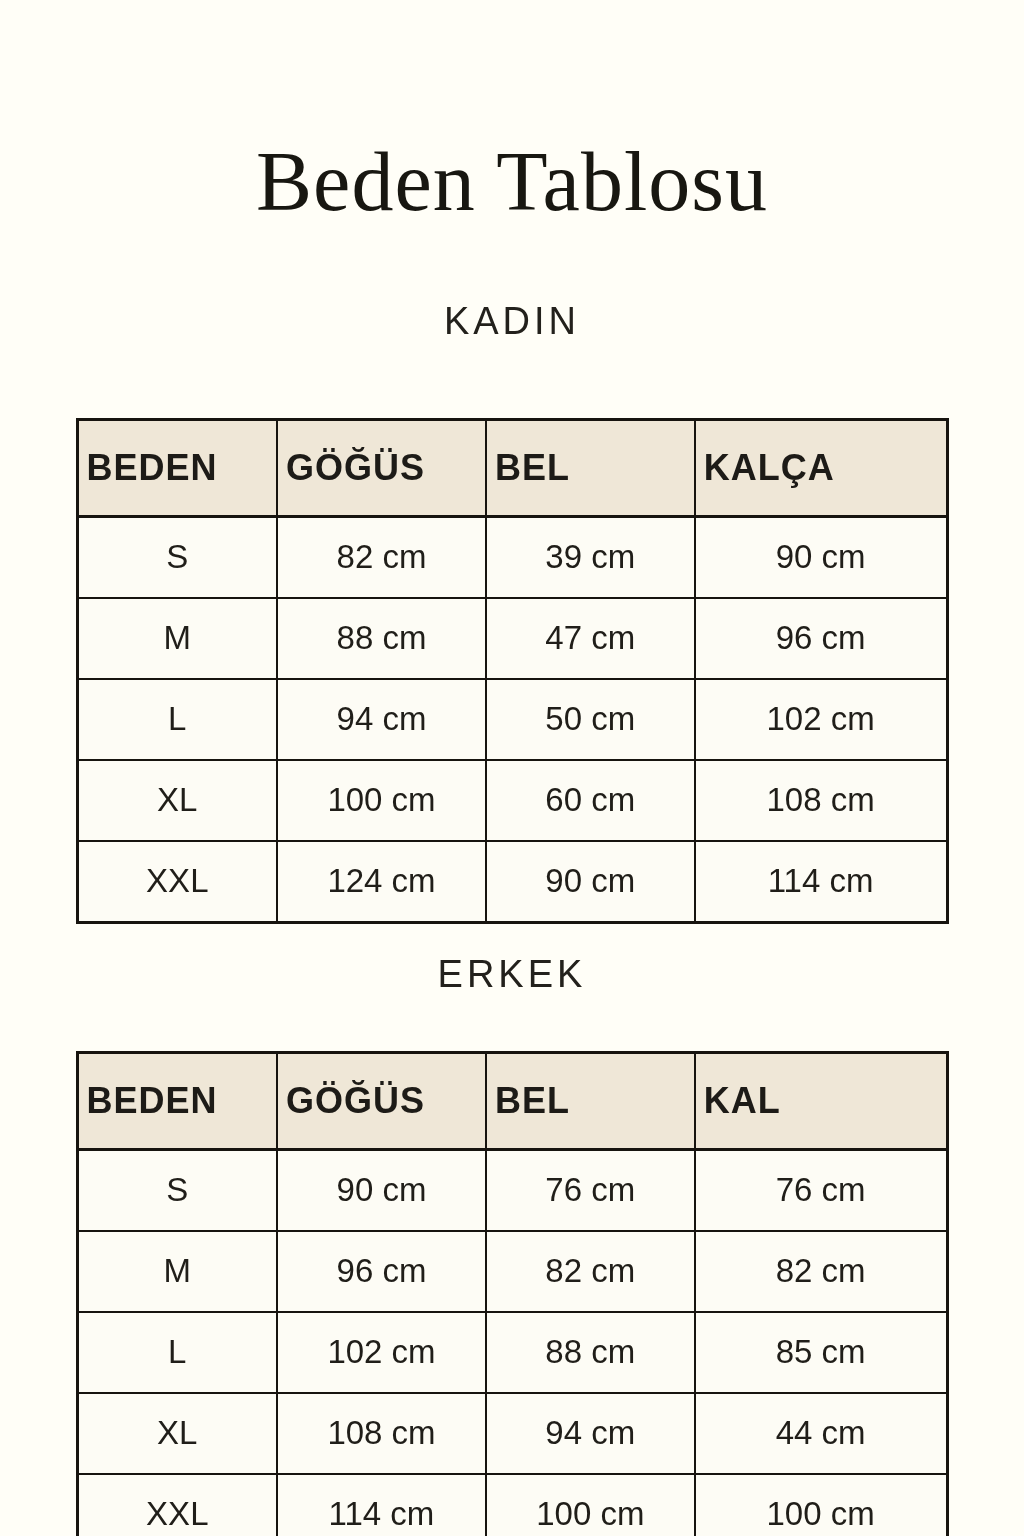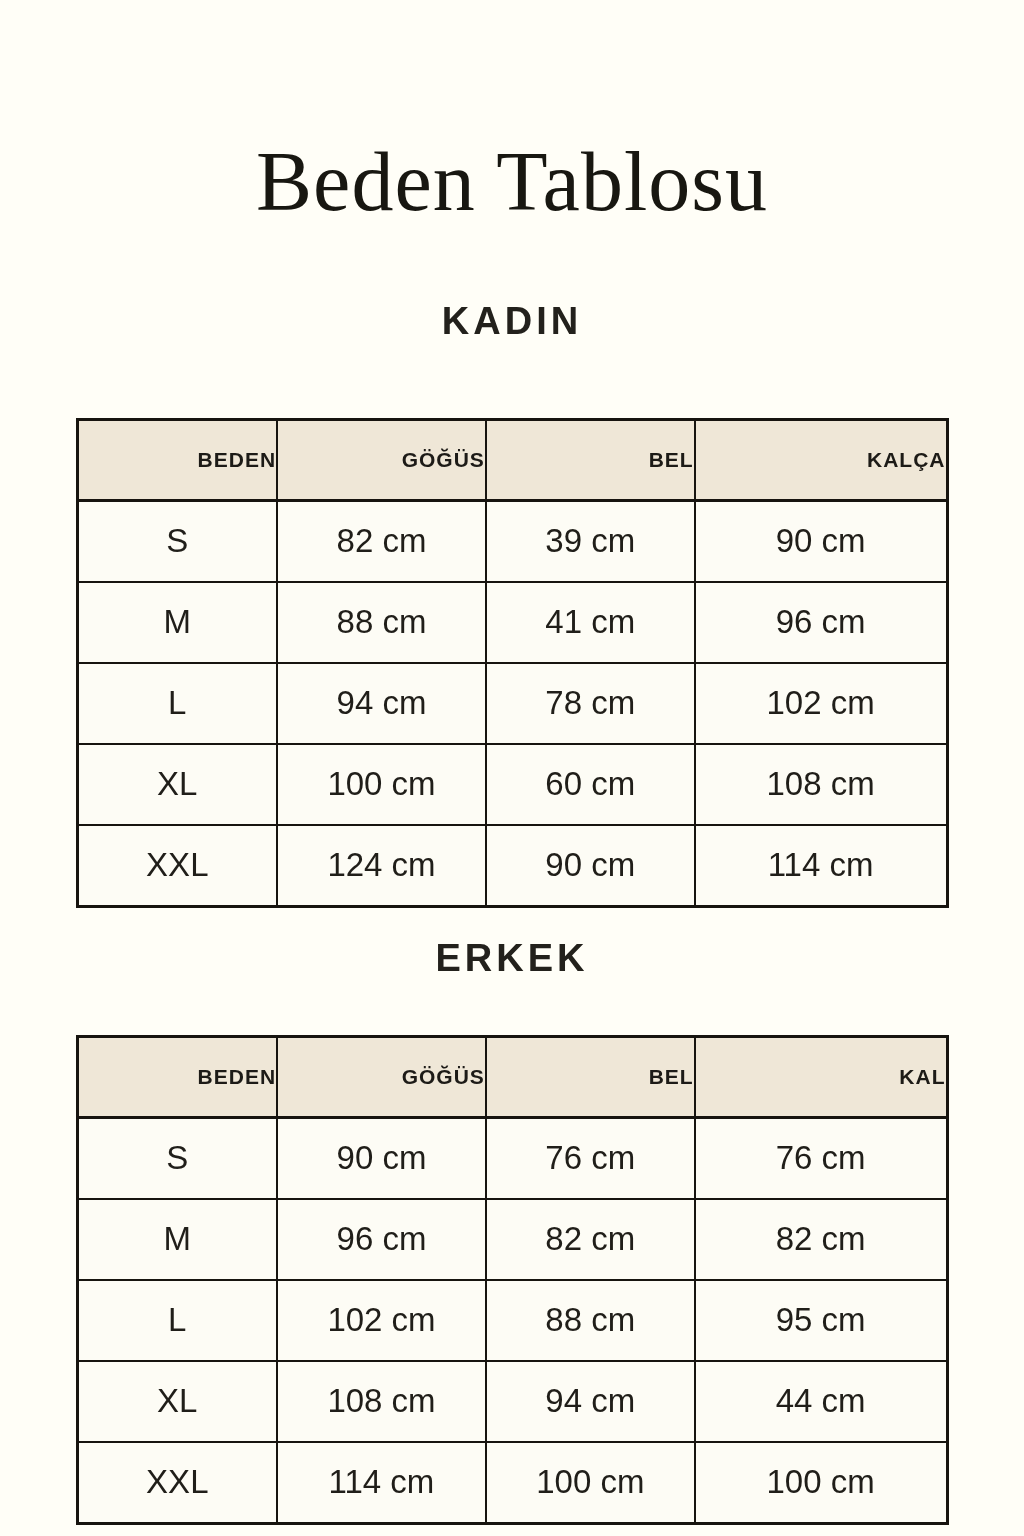--- a/index.html
+++ b/index.html
@@ -25,21 +25,21 @@
   .main-title {
     margin: 140px 0 0 0;
     font-family: "Liberation Serif", serif;
     font-weight: 400;
     font-size: 84px;
     line-height: 1.0;
     letter-spacing: 1px;
     color: #181711;
   }
   .section-title {
-    font-weight: 700;
+    font-weight: 400;
     font-size: 38px;
     line-height: 1.0;
     letter-spacing: 4px;
     color: #23211C;
   }
   .section-title.kadin { margin-top: 78px; }
   .section-title.erkek { }
 
   table.size-table {
     border-collapse: collapse;
@@ -47,28 +47,28 @@
     table-layout: fixed;
     background: #FDFCF5;
     border: 3px solid #17140F;
   }
   table.size-table.first { margin-top: 46px; }
   table.size-table.second { margin-top: 26px; }
 
   .size-table th {
     background: #EFE7D7;
     height: 78px;
-    font-size: 21px;
+    font-size: 36px;
     font-weight: 700;
     letter-spacing: 1px;
-    text-align: right;
+    text-align: left;
     vertical-align: middle;
     border: 2px solid #17140F;
     border-bottom-width: 3px;
-    padding: 0;
+    padding: 8px;
   }
   .size-table td {
     height: 79px;
     font-size: 33px;
     font-weight: 400;
     text-align: center;
     vertical-align: middle;
     border: 2px solid #17140F;
     padding: 0;
     color: #201E19;
@@ -105,27 +105,27 @@
     <tbody>
       <tr>
         <td>S</td>
         <td>82 cm</td>
         <td>39 cm</td>
         <td>90 cm</td>
       </tr>
       <tr>
         <td>M</td>
         <td>88 cm</td>
-        <td>41 cm</td>
+        <td>47 cm</td>
         <td>96 cm</td>
       </tr>
       <tr>
         <td>L</td>
         <td>94 cm</td>
-        <td>78 cm</td>
+        <td>50 cm</td>
         <td>102 cm</td>
       </tr>
       <tr>
         <td>XL</td>
         <td>100 cm</td>
         <td>60 cm</td>
         <td>108 cm</td>
       </tr>
       <tr>
         <td>XXL</td>
@@ -163,21 +163,21 @@
       <tr>
         <td>M</td>
         <td>96 cm</td>
         <td>82 cm</td>
         <td>82 cm</td>
       </tr>
       <tr>
         <td>L</td>
         <td>102 cm</td>
         <td>88 cm</td>
-        <td>95 cm</td>
+        <td>85 cm</td>
       </tr>
       <tr>
         <td>XL</td>
         <td>108 cm</td>
         <td>94 cm</td>
         <td>44 cm</td>
       </tr>
       <tr>
         <td>XXL</td>
         <td>114 cm</td>

